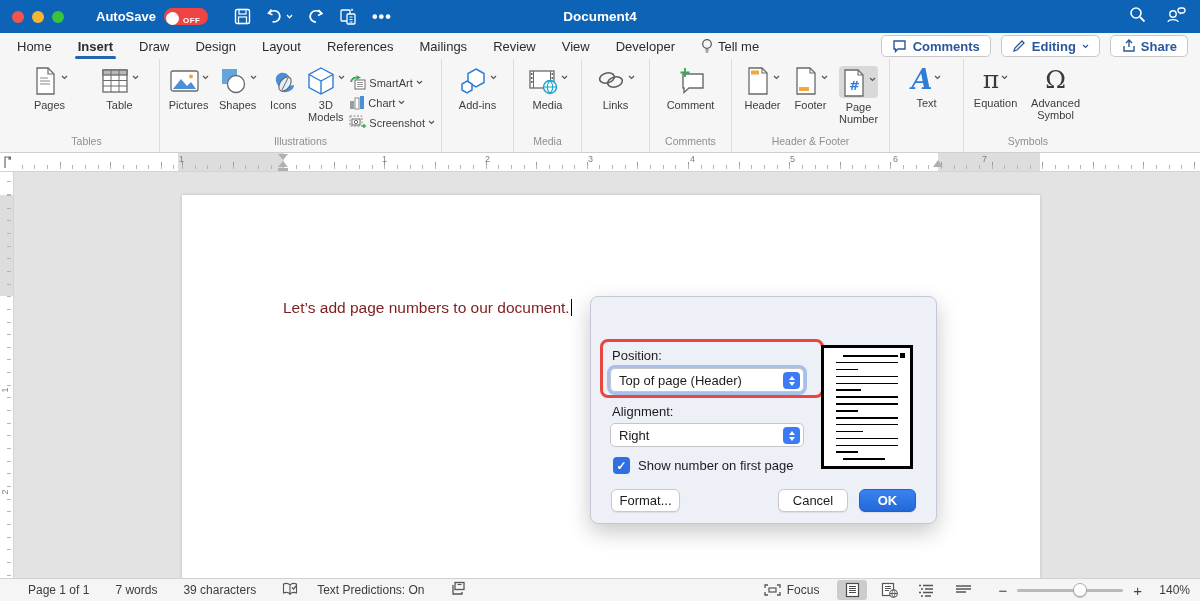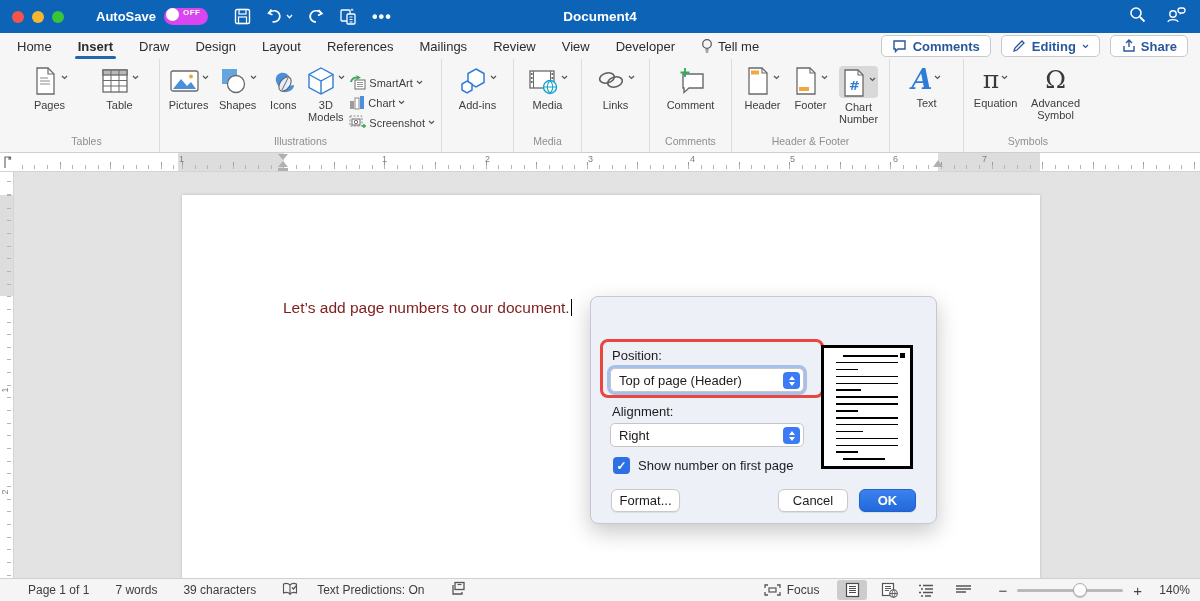--- a/index.html
+++ b/index.html
@@ -5,21 +5,21 @@
   * { margin:0; padding:0; box-sizing:border-box; }
   html,body { width:1200px; height:601px; overflow:hidden; }
   body { font-family:"Liberation Sans", sans-serif; background:#e3e3e3; position:relative; }
 
   
   .titlebar { position:absolute; top:0; left:0; width:1200px; height:33px; background:#0d63b6; display:flex; align-items:center; }
   .lights { display:flex; gap:8px; margin-left:12px; }
   .light { width:12px; height:12px; border-radius:50%; }
   .light.red{ background:#f4544c; } .light.yellow{ background:#f6b62e; } .light.green{ background:#39c439; }
   .autosave { color:#fff; font-weight:bold; font-size:13px; margin-left:32px; }
-  .toggle { width:44px; height:17px; background:#d946ef; border-radius:9px; display:flex; align-items:flex-start; margin-left:8px; position:relative; }
+  .toggle { width:44px; height:17px; background:#ef4444; border-radius:9px; display:flex; align-items:flex-end; margin-left:8px; position:relative; }
   .knob { width:13px; height:13px; background:#fff; border-radius:50%; margin-left:2px; }
   .toggle-state { color:#fff; font-size:8px; font-weight:bold; margin-left:4px; letter-spacing:.5px; }
   .qat { display:flex; align-items:center; gap:14px; margin-left:26px; }
   .qat svg { display:block; }
   .ellipsis { color:#fff; font-size:16px; font-weight:bold; letter-spacing:1px; line-height:10px; }
   .doc-title { position:absolute; left:0; right:0; top:0; height:33px; display:flex; align-items:center; justify-content:center; color:#fff; font-weight:bold; font-size:13.5px; pointer-events:none; }
   .tb-right { position:absolute; right:14px; top:0; height:33px; display:flex; align-items:center; gap:20px; }
 
   
   .tabrow { position:absolute; top:33px; left:0; width:1200px; height:26px; background:#f6f6f7; display:flex; align-items:center; }
@@ -451,21 +451,21 @@
         <div class="icon-row selbg">
           <svg width="26" height="30" viewBox="0 0 26 30">
               <path d="M4 2 h13 l5 5 v21 H4 z" fill="#fff" stroke="#6a6a6a" stroke-width="1.3"></path>
               <path d="M17 2 v5 h5" fill="none" stroke="#6a6a6a" stroke-width="1.1"></path>
               <text x="8" y="22" font-size="13" font-weight="bold" fill="#2e7cd6" font-family="DejaVu Sans">#</text>
             </svg>
           <svg class="chev" width="7" height="5" viewBox="0 0 7 5">
               <path d="M1 1 L3.5 3.5 L6 1" fill="none" stroke="#555" stroke-width="1.2"></path>
             </svg>
         </div>
-        <div class="rbtn-label">Chart Number</div>
+        <div class="rbtn-label">Page Number</div>
       </div>
     </div>
     <div class="rg-label">Header &amp; Footer</div>
   </div>
 
   <div class="rgroup" style="width:74px;">
     <div class="rg-items">
       <div class="rbtn">
         <div class="icon-row">
           <span class="text-a">A</span>

